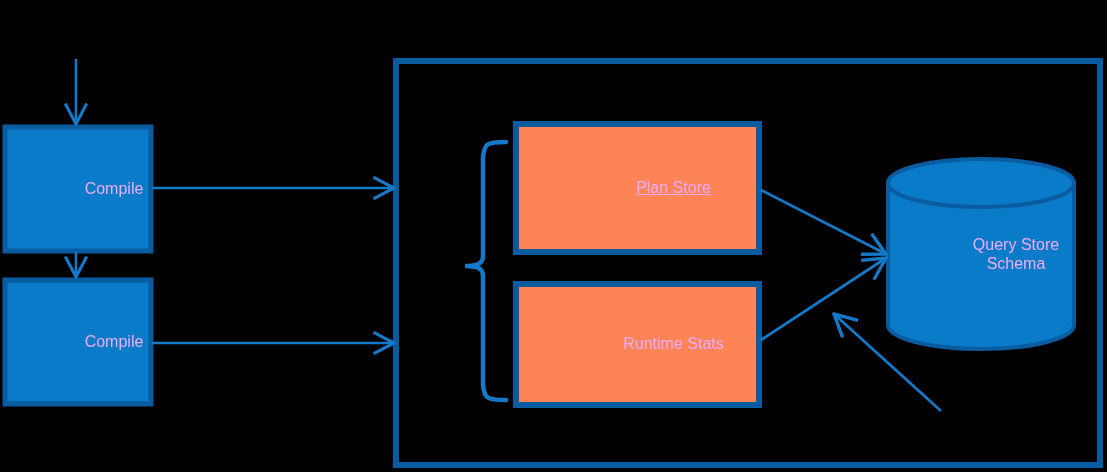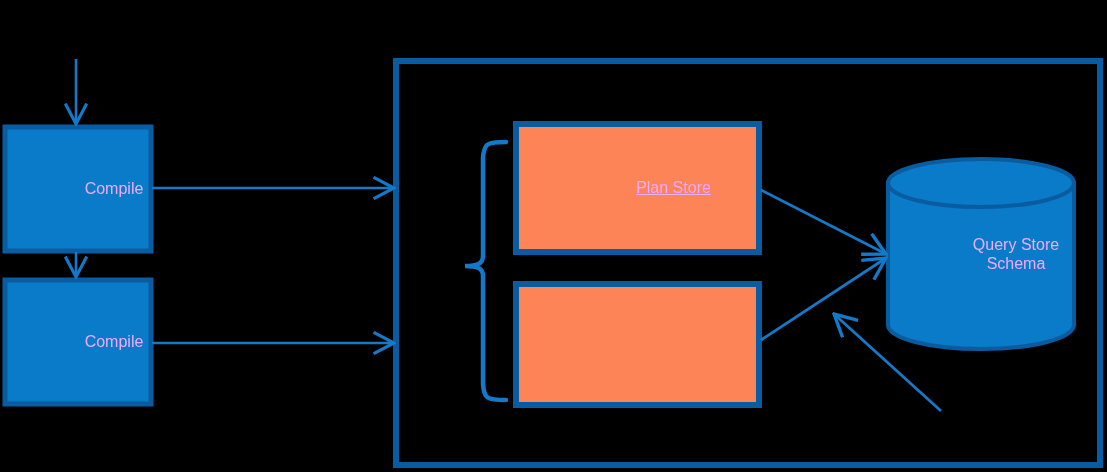--- a/index.html
+++ b/index.html
@@ -95,17 +95,18 @@
 
     <line x1="941" y1="411" x2="834" y2="314" stroke="#1379C8" stroke-width="2.8" marker-end="url(#arrowOpen)"></line>
   </svg>
 
   <div class="node-label lbl-compile">Compile</div>
 
   <div class="node-label lbl-execute">Compile</div>
 
   <div class="node-label lbl-plan">Plan Store</div>
 
+  <div class="node-label lbl-runtime">Runtime Stats</div>
 
   <div class="node-label lbl-cylinder">Query Store
 Schema</div>
 
 </div>
 
 </body></html>

